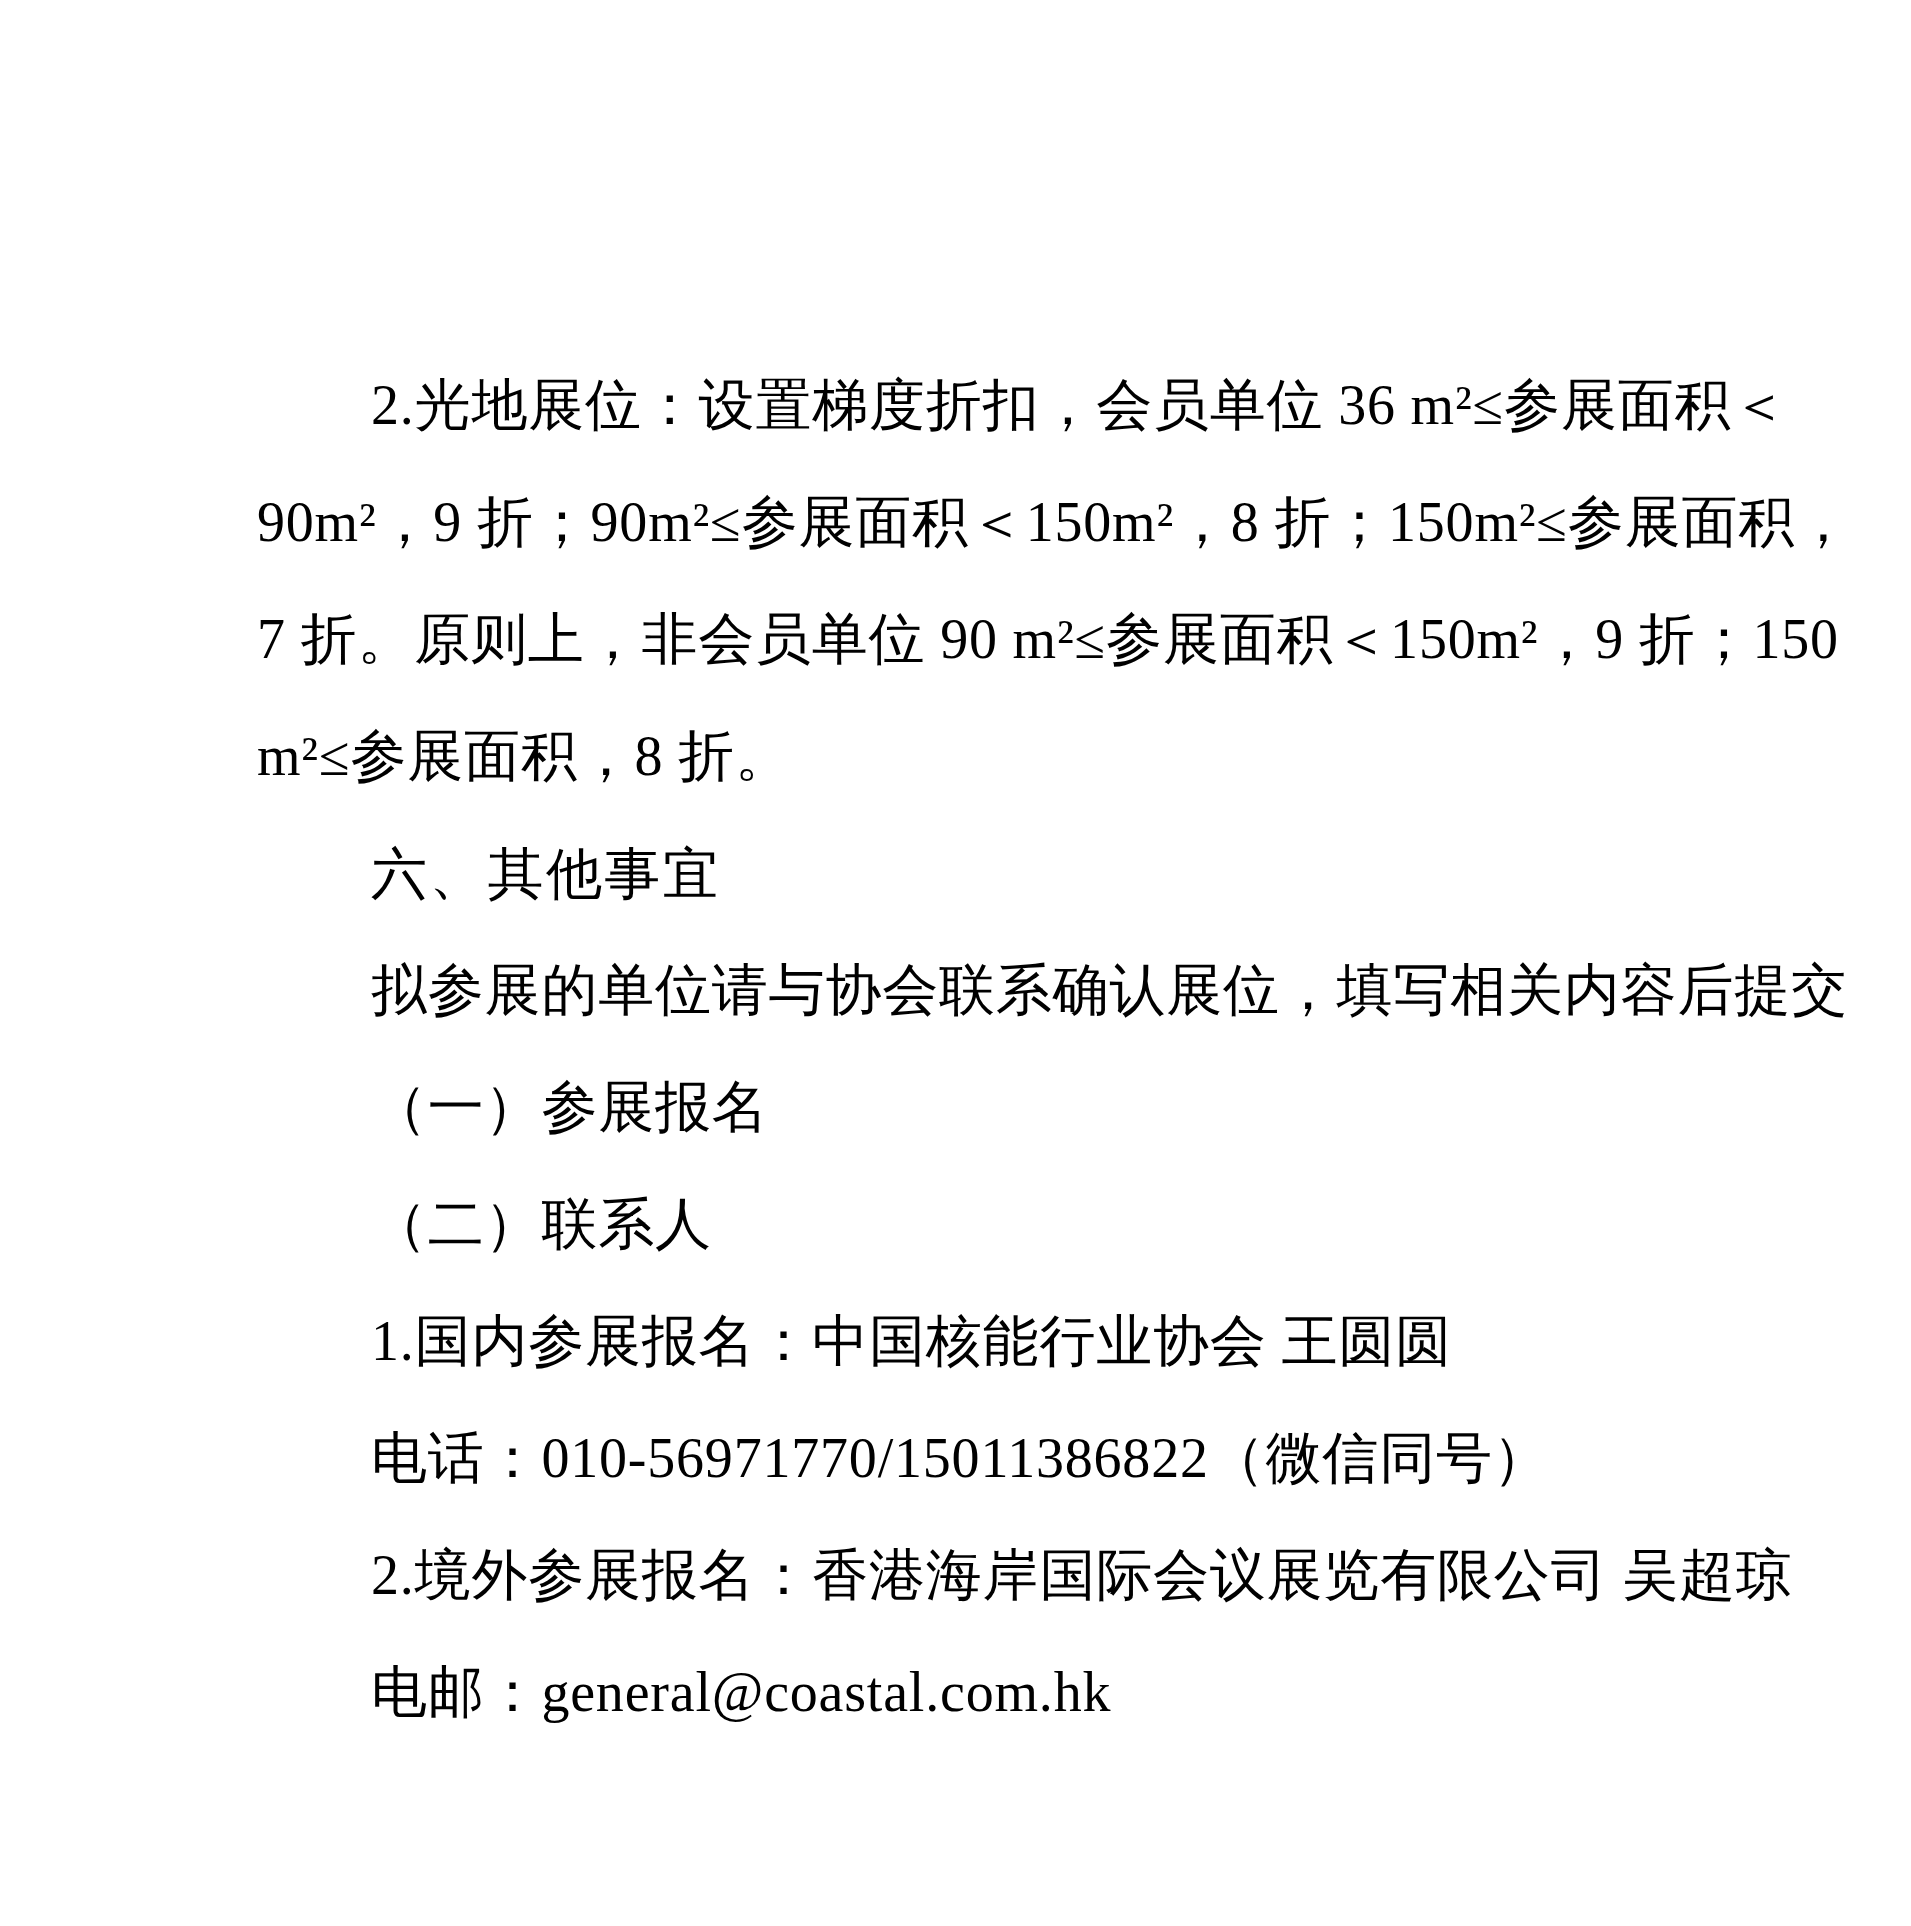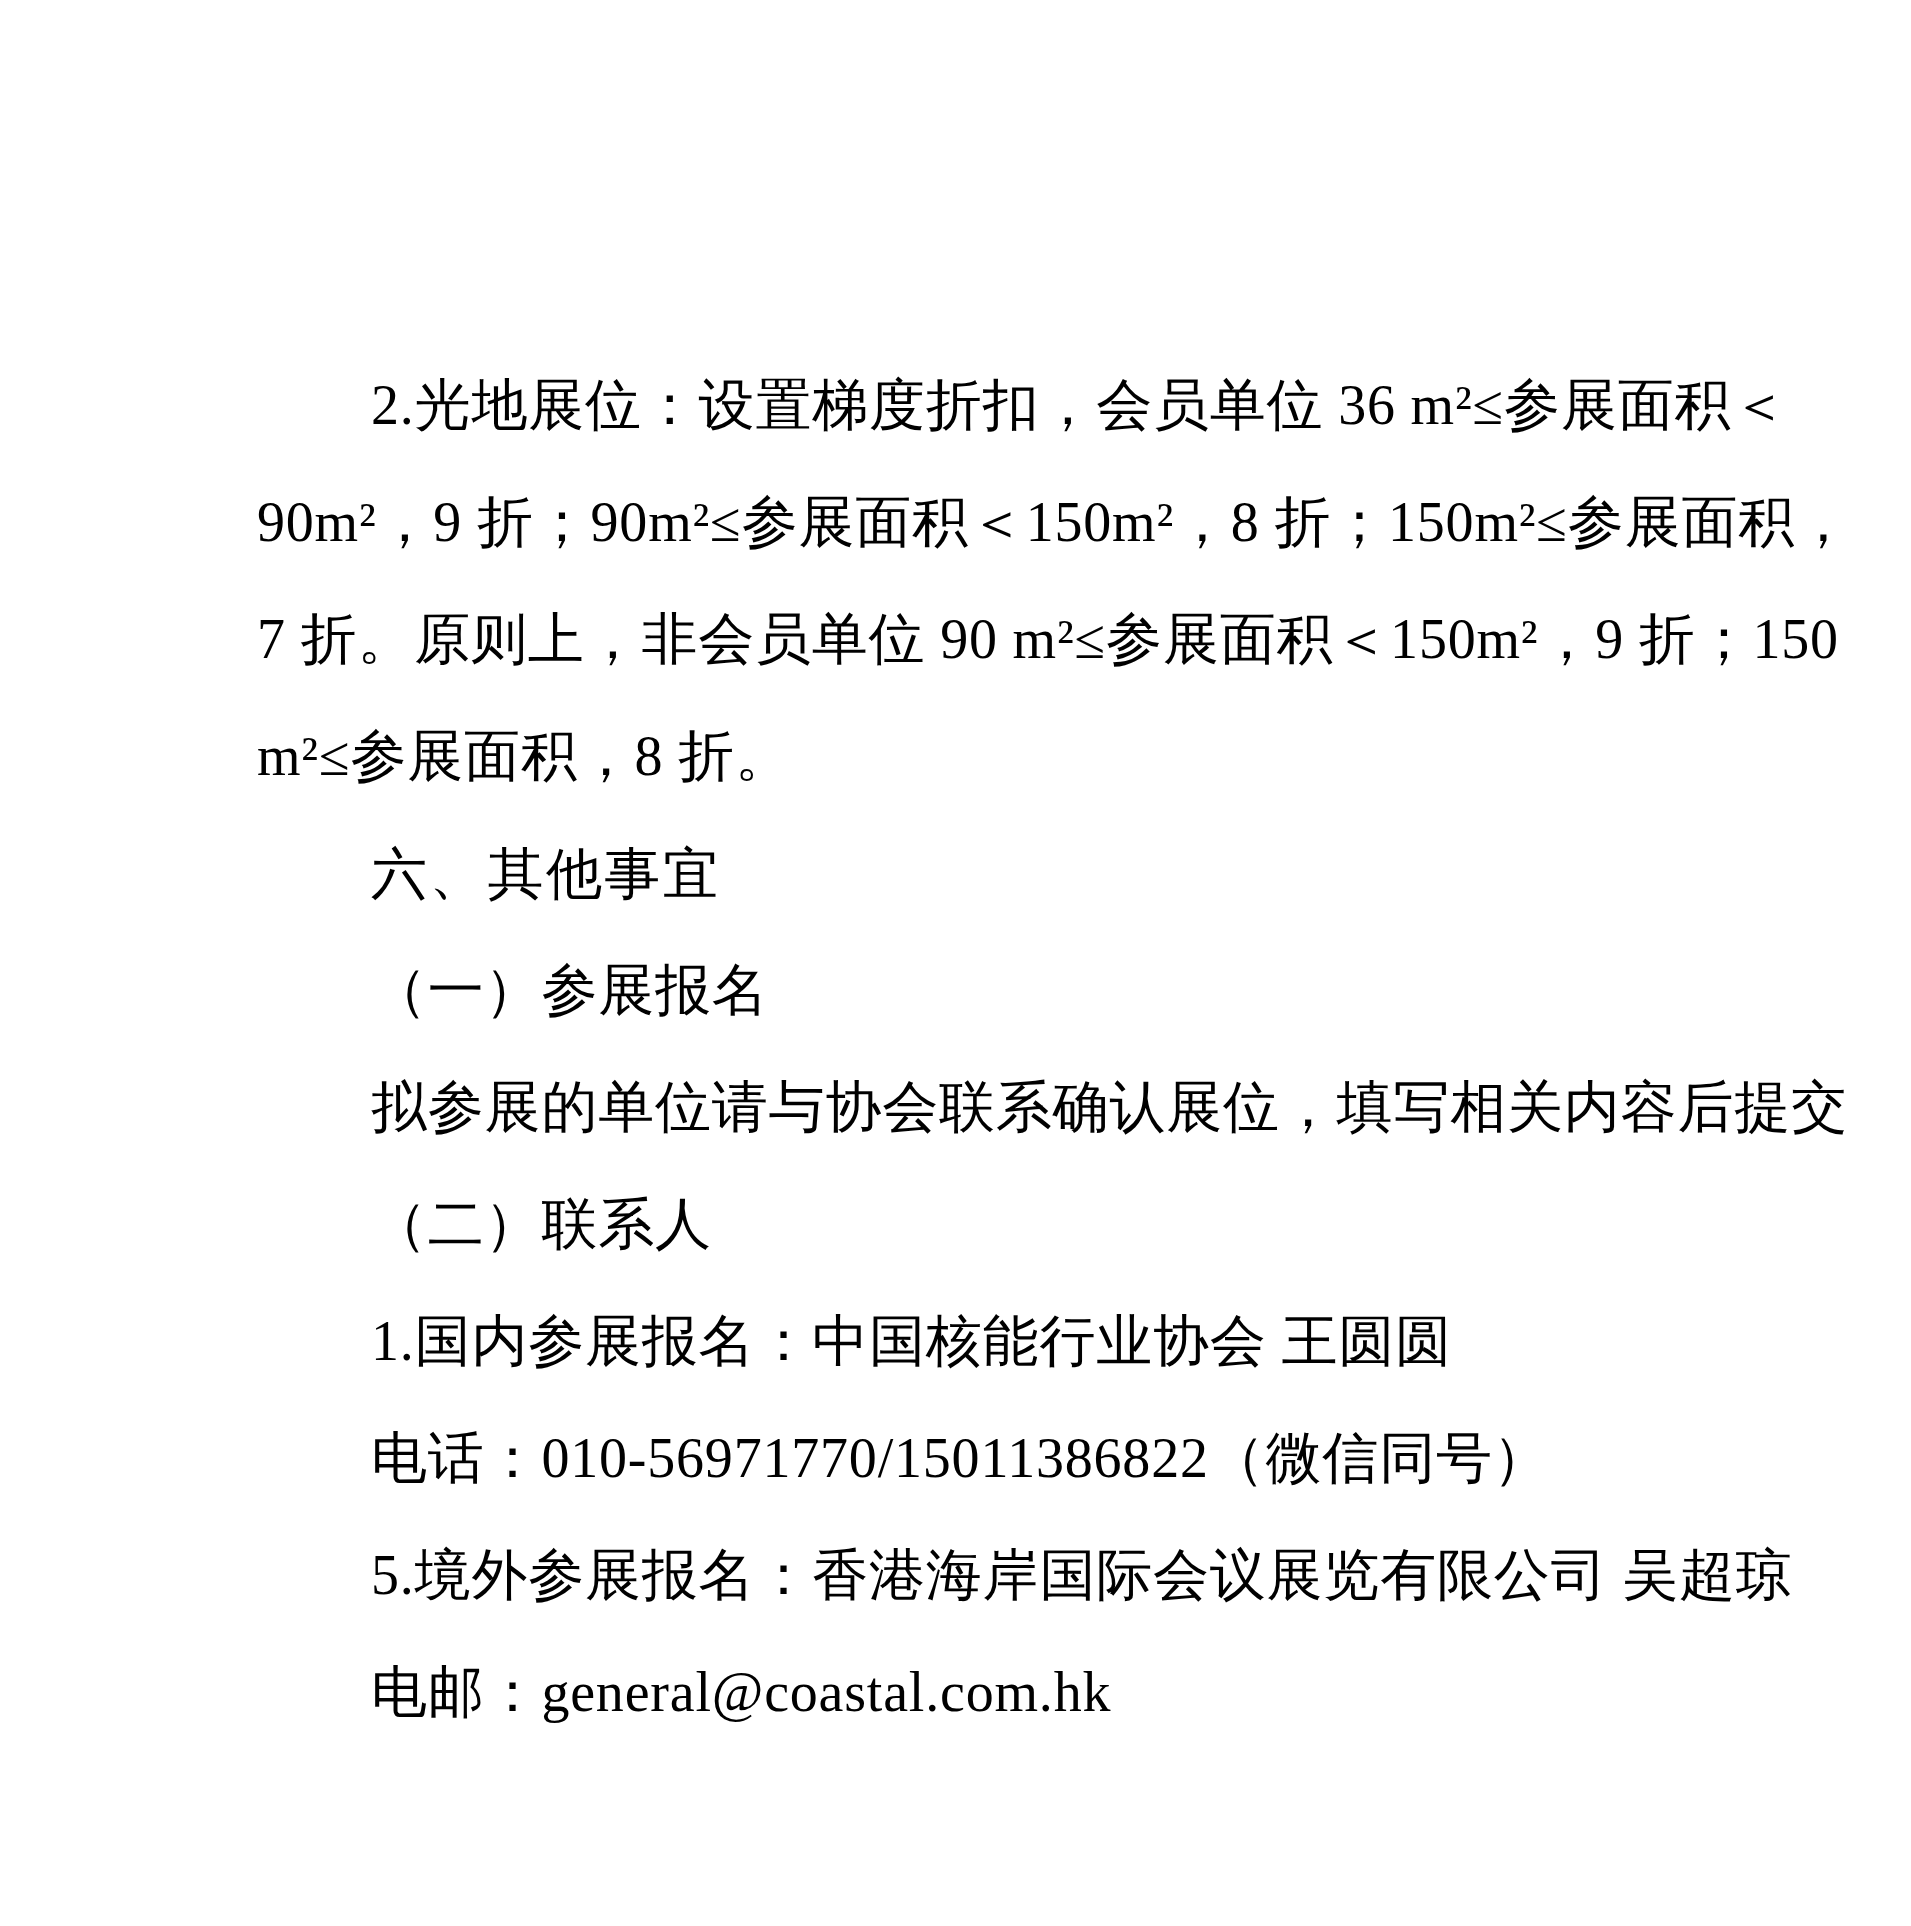--- a/index.html
+++ b/index.html
@@ -49,24 +49,24 @@
 </head>
 <body>
 
 <div class="page">
   <main class="content">
     <p class="line indent">2.光地展位：设置梯度折扣，会员单位 36 m²≤参展面积＜</p>
     <p class="line">90m²，9 折；90m²≤参展面积＜150m²，8 折；150m²≤参展面积，</p>
     <p class="line">7 折。原则上，非会员单位 90 m²≤参展面积＜150m²，9 折；150</p>
     <p class="line">m²≤参展面积，8 折。</p>
     <p class="line indent heading">六、其他事宜</p>
+    <p class="line indent">拟参展的单位请与协会联系确认展位，填写相关内容后提交</p>
     <p class="line indent">（一）参展报名</p>
-    <p class="line indent">拟参展的单位请与协会联系确认展位，填写相关内容后提交</p>
     <p class="line indent">（二）联系人</p>
     <p class="line indent">1.国内参展报名：中国核能行业协会 王圆圆</p>
     <p class="line indent">电话：010-56971770/15011386822（微信同号）</p>
-    <p class="line indent">5.境外参展报名：香港海岸国际会议展览有限公司 吴超琼</p>
+    <p class="line indent">2.境外参展报名：香港海岸国际会议展览有限公司 吴超琼</p>
     <p class="line indent">电邮：general@coastal.com.hk</p>
 
   </main>
 
 </div>
 
 
 </body></html>

